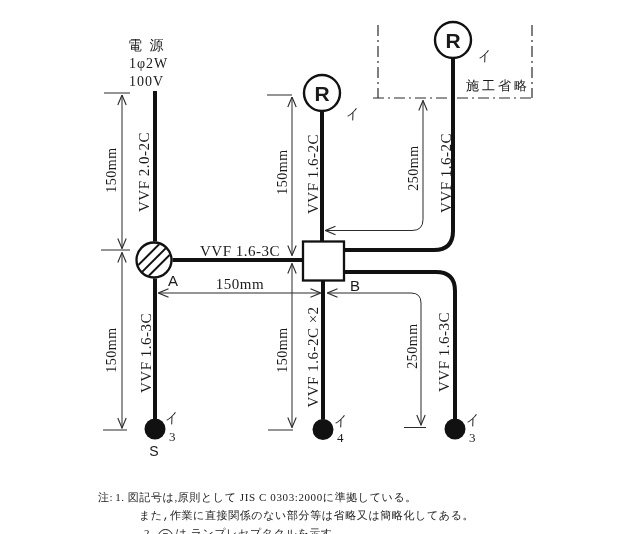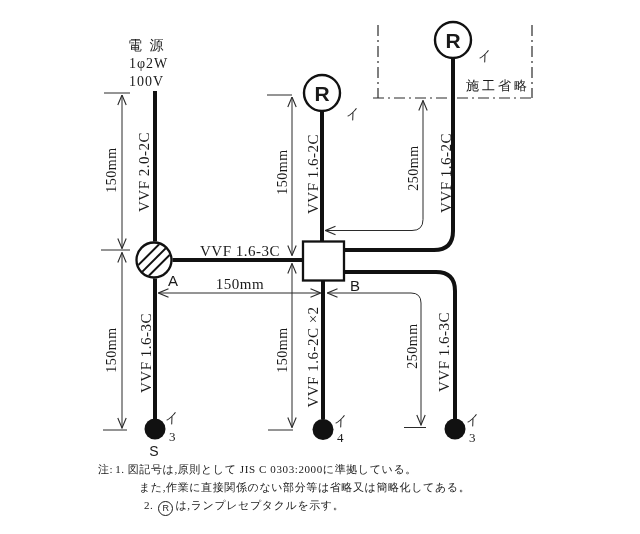--- a/index.html
+++ b/index.html
@@ -11,21 +11,21 @@
   .t-sans{font-family:"Liberation Sans",sans-serif;}
   .lbl{font-size:15px;letter-spacing:0.5px;}
   .lbl-s{font-size:14px;letter-spacing:0.5px;}
   .mark{font-size:13px;font-style:italic;}
   .ways{font-size:13px;}
   .rletter{font-size:21px;font-weight:600;}
   .ablabel{font-size:15px;}
   .omit{font-size:13px;letter-spacing:3px;}
   .notes{position:absolute;left:0;top:0;width:640px;font-family:"Liberation Serif",serif;
          font-size:11px;letter-spacing:0.6px;color:#1a1a1a;}
-  .note-row{position:absolute;white-space:nowrap;}
+  .note-row{position:absolute;white-space:nowrap;margin-top:28px;}
   .note-head{margin-right:2px;}
   .note-num{margin-right:3px;}
   .circle-r{display:inline-block;width:13px;height:13px;border:1.2px solid #1a1a1a;
             border-radius:50%;font-size:9px;line-height:13px;text-align:center;
             vertical-align:-2px;margin:0 2px;font-family:"Liberation Sans",sans-serif;}
 </style>
 </head>
 <body>
 
 <div class="stage">
@@ -142,21 +142,21 @@
   <text x="169" y="441" class="t-serif ways">3</text>
   <text x="337" y="442" class="t-serif ways">4</text>
   <text x="469" y="442" class="t-serif ways">3</text>
   <text x="154" y="456" text-anchor="middle" class="t-sans" font-size="14">S</text>
 </svg>
 
 <div class="notes">
   <div class="note-row" style="left:98px;top:462px;">
     <span class="note-head">注:</span><span class="note-num">1.</span><span>図記号は,原則として JIS C 0303:2000に準拠している。</span>
   </div>
-  <div class="note-row" style="left:139px;top:480px;">
+  <div class="note-row" style="left:139px;top:480px;font-family:Liberation Mono, monospace;">
     <span>また,作業に直接関係のない部分等は省略又は簡略化してある。</span>
   </div>
   <div class="note-row" style="left:144px;top:498px;">
     <span class="note-num">2.</span><span class="circle-r">R</span><span>は,ランプレセプタクルを示す。</span>
   </div>
 </div>
 
 </div>
 
 </body></html>

